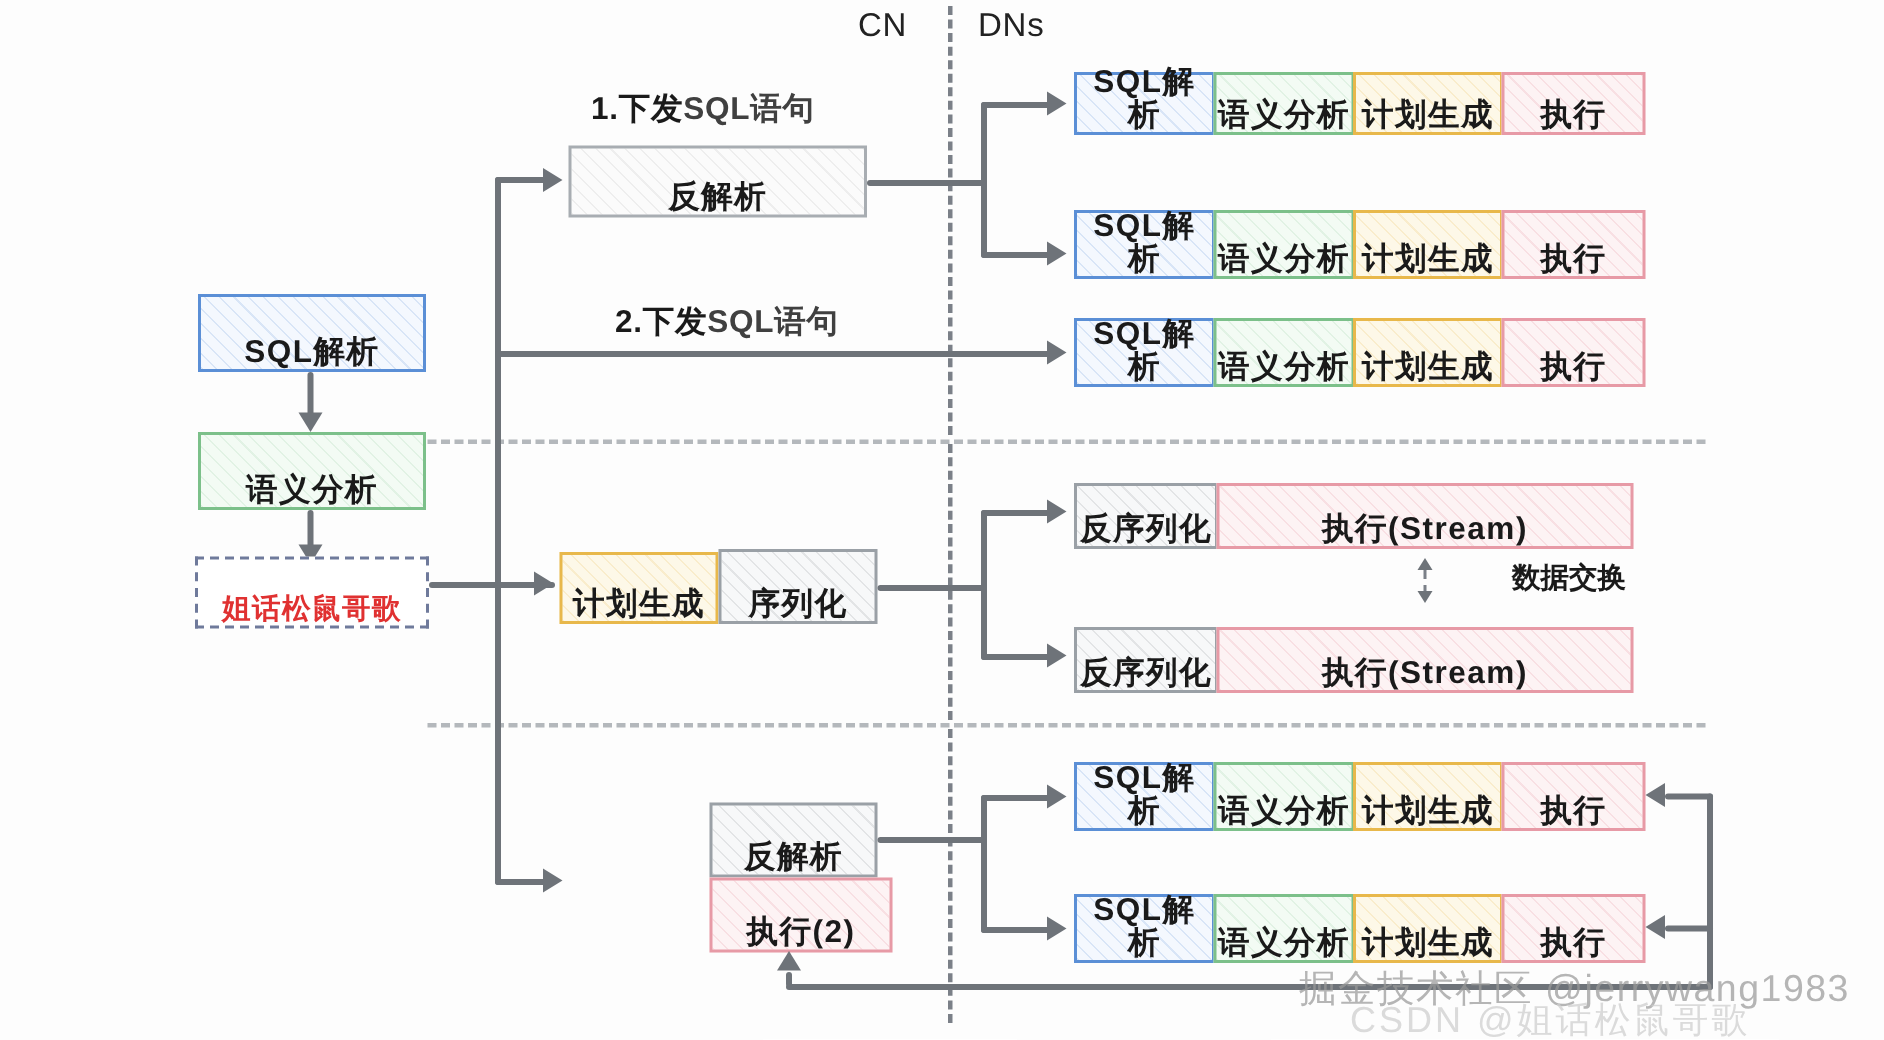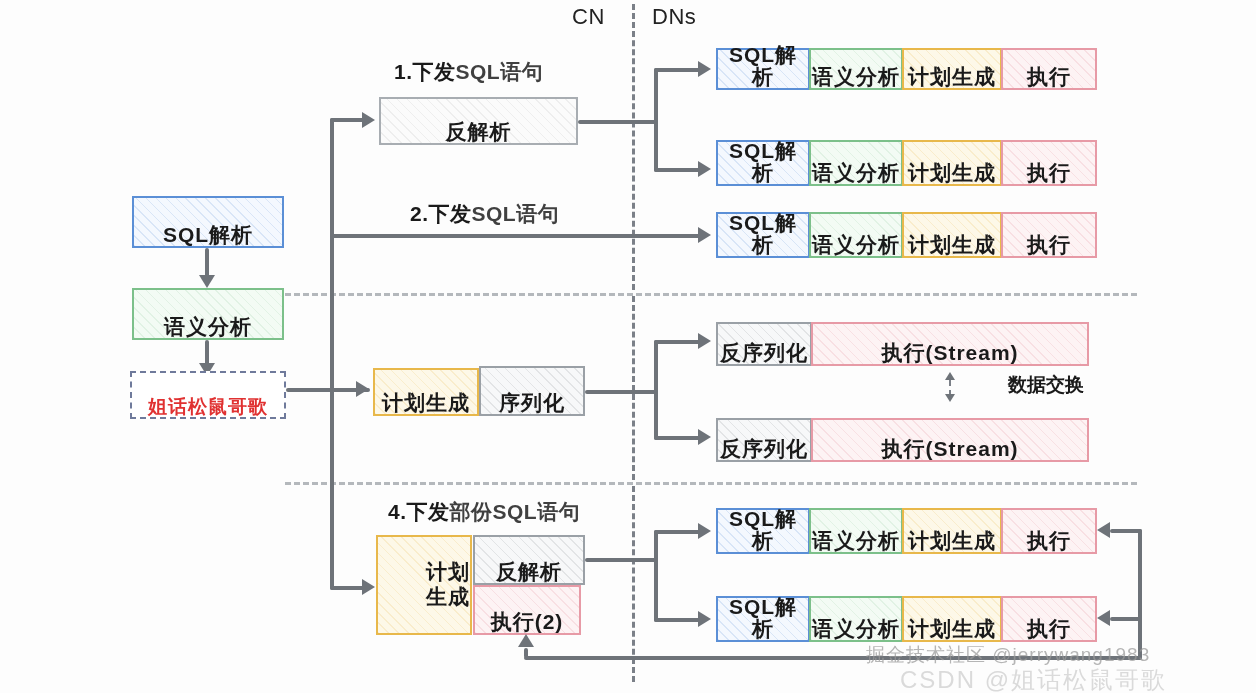--- a/index.html
+++ b/index.html
@@ -117,21 +117,21 @@
     border-bottom:13px solid #6e7379;
     border-left:8px solid transparent;
     border-right:8px solid transparent;
   }
   .arrow-u.sm{border-bottom-width:8px;border-left-width:5px;border-right-width:5px;}
   .arrow-d.sm{border-top-width:8px;border-left-width:5px;border-right-width:5px;}
 
   
   .wm-jue{
     position:absolute;
-    font-size:19px;
+    font-size:25px;
     color:#9a9a9a;
     opacity:.72;
     white-space:nowrap;
     letter-spacing:1px;
   }
   .wm-csdn{
     position:absolute;
     font-size:24px;
     color:#cfcfcf;
     opacity:.75;
@@ -270,32 +270,25 @@
   <div class="arrow-d sm" style="left:945px;top:394px;"></div>
   <div class="small-label" style="left:968px;top:372px;margin-left:40px;">数据交换</div>
 
   <div class="box gray" style="left:716px;top:418px;width:96px;height:44px;">
     <span>反序列化</span>
   </div>
   <div class="box pink" style="left:811px;top:418px;width:278px;height:44px;">
     <span>执行(Stream)</span>
   </div>
 
-  <div class="step-label" style="left:388px;top:498px;">
-    <span>4.</span><span>下发</span><span class="red">部份SQL语句</span>
-  </div>
-
-  <div class="box yellow two-line" style="left:376px;top:535px;width:96px;height:100px;">
-    <span>计划</span>
-    <span>生成</span>
-  </div>
+
   <div class="box gray" style="left:473px;top:535px;width:112px;height:50px;">
     <span>反解析</span>
   </div>
-  <div class="box pink" style="left:473px;top:585px;width:108px;height:50px;">
+  <div class="box pink" style="left:473px;top:585px;width:122px;height:50px;">
     <span>执行(2)</span>
   </div>
 
   <div class="hline" style="left:585px;top:558px;width:73px;"></div>
   <div class="vline" style="left:654px;top:530px;height:92px;"></div>
   <div class="hline" style="left:654px;top:530px;width:46px;"></div>
   <div class="arrow-r" style="left:698px;top:523px;"></div>
   <div class="hline" style="left:654px;top:618px;width:46px;"></div>
   <div class="arrow-r" style="left:698px;top:611px;"></div>
 

